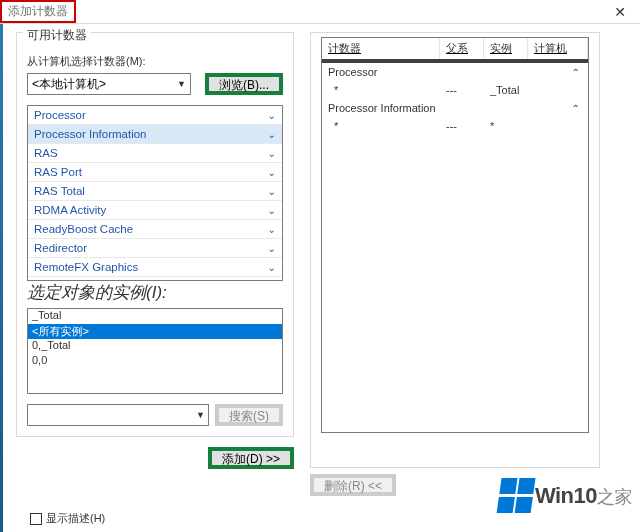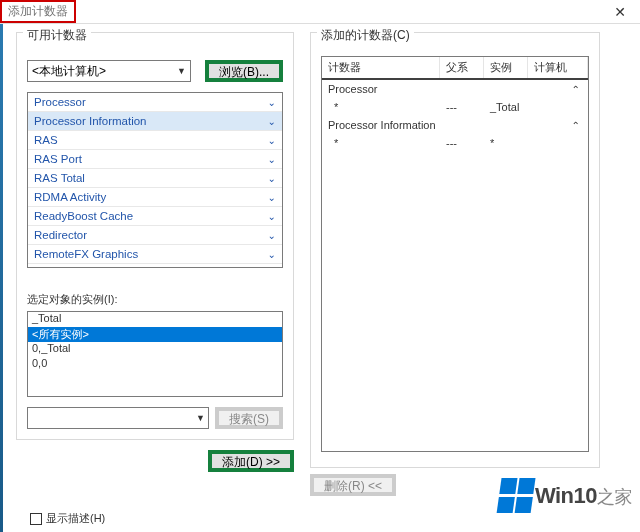--- a/index.html
+++ b/index.html
@@ -17,31 +17,31 @@
 .lbl { font-size: 11px; color: #333; margin-top: -6px; margin-bottom: 4px; }
 .row { display: flex; gap: 14px; align-items: center; }
 .combo { flex: 1; height: 22px; border: 1px solid #7a7a7a; background: #fff; display: flex; align-items: center; justify-content: space-between; padding: 0 4px; font-size: 12px; cursor: pointer; }
 .combo .arrow { font-size: 9px; color: #333; }
 .btn { height: 22px; padding: 0 10px; font-size: 12px; background: #e1e1e1; border: 4px solid #15803d; cursor: pointer; }
 .btn:disabled, .btn.disabled { color: #888; background: #f0f0f0; border-color: #ccc; cursor: default; }
 .counter-list { margin-top: 10px; border: 1px solid #7a7a7a; height: 176px; overflow-y: scroll; background: #fff; }
 .counter-item { height: 19px; display: flex; align-items: center; justify-content: space-between; padding: 0 6px; font-size: 11.5px; color: #25a; cursor: pointer; border-bottom: 1px solid #e8e8e8; }
 .counter-item.sel { background: #d9e8f7; }
 .counter-item .chev { font-size: 10px; color: #25a; }
-.lbl2 { font-size: 11px; color: #333; margin-top: 24px; margin-bottom: 4px; }
+.lbl2 { font-size: 17px; color: #333; margin-top: 0; margin-bottom: 4px; font-style: italic; }
 .inst-list { border: 1px solid #7a7a7a; height: 86px; background: #fff; overflow: auto; }
 .inst-item { height: 15px; padding: 0 4px; font-size: 11px; color: #333; cursor: pointer; }
 .inst-item.sel { background: #0078d7; color: #fff; }
 .search-row { display: flex; gap: 6px; margin-top: 10px; }
 .search-box { flex: 1; height: 22px; border: 1px solid #7a7a7a; background: #fff; display: flex; align-items: center; justify-content: flex-end; padding-right: 3px; cursor: pointer; }
 .search-box .arrow { font-size: 9px; color: #333; }
 .add-row { display: flex; justify-content: flex-end; margin-top: 10px; }
 .right .group { height: 436px; }
 .added-table { border: 1px solid #7a7a7a; height: 396px; background: #fff; display: flex; flex-direction: column; margin-top: -4px; }
-.added-head { display: flex; border-bottom: 2px solid #404040; }
+.added-head { display: flex; border-bottom: 4px solid #404040; text-decoration: underline; }
 .added-head .th { font-size: 11px; color: #333; padding: 3px 6px; border-right: 1px solid #e5e5e5; }
 .added-body { flex: 1; overflow: auto; position: relative; }
 .added-row { display: flex; align-items: center; height: 18px; font-size: 11px; color: #333; padding: 0 6px; cursor: pointer; }
 .added-row.hdr { color: #333; font-weight: 400; }
 .added-row .c1 { flex: 0 0 118px; }
 .added-row .c2 { flex: 0 0 44px; }
 .added-row .c3 { flex: 0 0 44px; }
 .added-row .c4 { flex: 1; }
 .added-row .chev { font-size: 10px; color: #333; position: absolute; right: 8px; }
 .remove-row { display: flex; margin-top: 6px; }
@@ -69,20 +69,21 @@
       <span>✕</span>
     </div>
   </div>
 </div>
 
 <div class="content">
 
   <div class="col left">
     <div class="group">
       <span class="group-title">可用计数器</span>
+      <div class="lbl">从计算机选择计数器(M):</div>
       <div class="row">
         <div class="combo">
           <span>&lt;本地计算机&gt;</span>
           <span class="arrow">▼</span>
         </div>
         <button class="btn">浏览(B)...</button>
       </div>
 
       <div class="counter-list scrollbar-fake" id="counter-list">
           <div class="counter-item">
@@ -138,21 +139,20 @@
         <button class="btn disabled">搜索(S)</button>
       </div>
     </div>
     <div class="add-row">
       <button class="btn">添加(D) &gt;&gt;</button>
     </div>
   </div>
 
   <div class="col right">
     <div class="group">
-      <span class="group-title">添加的计数器(C)</span>
       <div class="added-table">
         <div class="added-head">
           <div class="th" style="width:118px">计数器</div>
           <div class="th" style="width:44px">父系</div>
           <div class="th" style="width:44px">实例</div>
           <div class="th" style="flex:1">计算机</div>
         </div>
         <div class="added-body" id="added-body">
             <div class="added-row hdr">
               <span class="c1">Processor</span>

